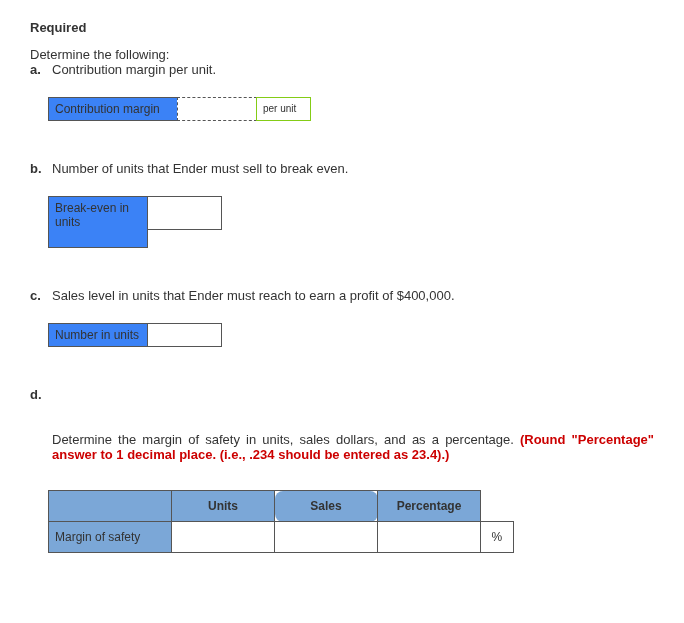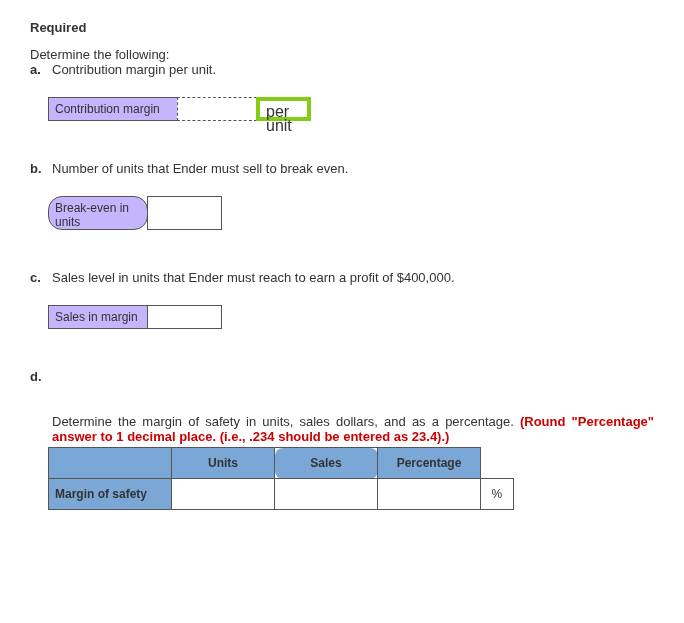--- a/index.html
+++ b/index.html
@@ -30,21 +30,21 @@
     font-weight: bold;
     min-width: 18px;
   }
   .q-text {
     flex: 1;
   }
   .answer-area {
     margin: 20px 0 40px 18px;
   }
   .cell-blue {
-    background: #c4b5fd;
+    background: #3b82f6;
     border: 1px solid #555;
     padding: 4px 6px;
     font-size: 12px;
     box-sizing: border-box;
     display: inline-block;
     vertical-align: top;
     line-height: 1.2;
   }
   .cell-input {
     background: #fff;
@@ -61,23 +61,23 @@
     border: 1px solid #555;
     padding: 4px 6px;
     font-size: 12px;
     box-sizing: border-box;
     display: inline-block;
     vertical-align: top;
     height: 24px;
   }
   .cell-suffix {
     background: #fff;
-    border: 4px solid #84cc16;
+    border: 1px solid #84cc16;
     padding: 4px 6px;
-    font-size: 16px;
+    font-size: 10px;
     box-sizing: border-box;
     display: inline-block;
     vertical-align: top;
     height: 24px;
     line-height: 14px;
   }
   .row {
     display: flex;
     align-items: stretch;
   }
@@ -87,37 +87,37 @@
     color: #cc0000;
     font-weight: bold;
   }
   .justify {
     text-align: justify;
     text-justify: inter-word;
     margin-top: 45px;
   }
   table.safety {
     border-collapse: collapse;
-    margin-top: 3px;
+    margin-top: 28px;
   }
   table.safety td, table.safety th {
     border: 1px solid #555;
     font-size: 12px;
     padding: 4px 6px;
     text-align: center;
     height: 22px;
   }
   table.safety th {
     background: #7ba7d7;
     font-weight: bold;
   }
   table.safety td.label {
     background: #7ba7d7;
     text-align: left;
-    font-weight: bold;
+    font-weight: normal;
   }
   table.safety td.input {
     background: #fff;
   }
 </style>
 </head>
 <body>
 
 <div class="required-heading">Required</div>
 <div class="instruction">Determine the following:</div>
@@ -136,34 +136,34 @@
   </div>
 </div>
 
 <div class="question">
   <div class="q-row">
     <div class="q-letter">b.</div>
     <div class="q-text">Number of units that Ender must sell to break even.</div>
   </div>
   <div class="answer-area">
     <div class="row">
-      <span class="cell-blue" style="width:100px;height:34px;border-radius:14px;">Break-even in units</span>
+      <span class="cell-blue" style="width:100px;height:52px;">Break-even in units</span>
       <span class="cell-input-solid" style="width:75px;height:34px;"></span>
     </div>
   </div>
 </div>
 
 <div class="question">
   <div class="q-row">
     <div class="q-letter">c.</div>
     <div class="q-text">Sales level in units that Ender must reach to earn a profit of $400,000.</div>
   </div>
   <div class="answer-area">
     <div class="row">
-      <span class="cell-blue" style="width:100px;height:24px;">Sales in margin</span>
+      <span class="cell-blue" style="width:100px;height:24px;">Number in units</span>
       <span class="cell-input-solid" style="width:75px;"></span>
     </div>
   </div>
 </div>
 
 <div class="question">
   <div class="q-row">
     <div class="q-letter">d.</div>
     <div class="q-text justify">
       <span>Determine the margin of safety in units, sales dollars, and as a percentage. </span><span class="red-text">(Round "Percentage" answer to 1 decimal place. (i.e., .234 should be entered as 23.4).)</span>

